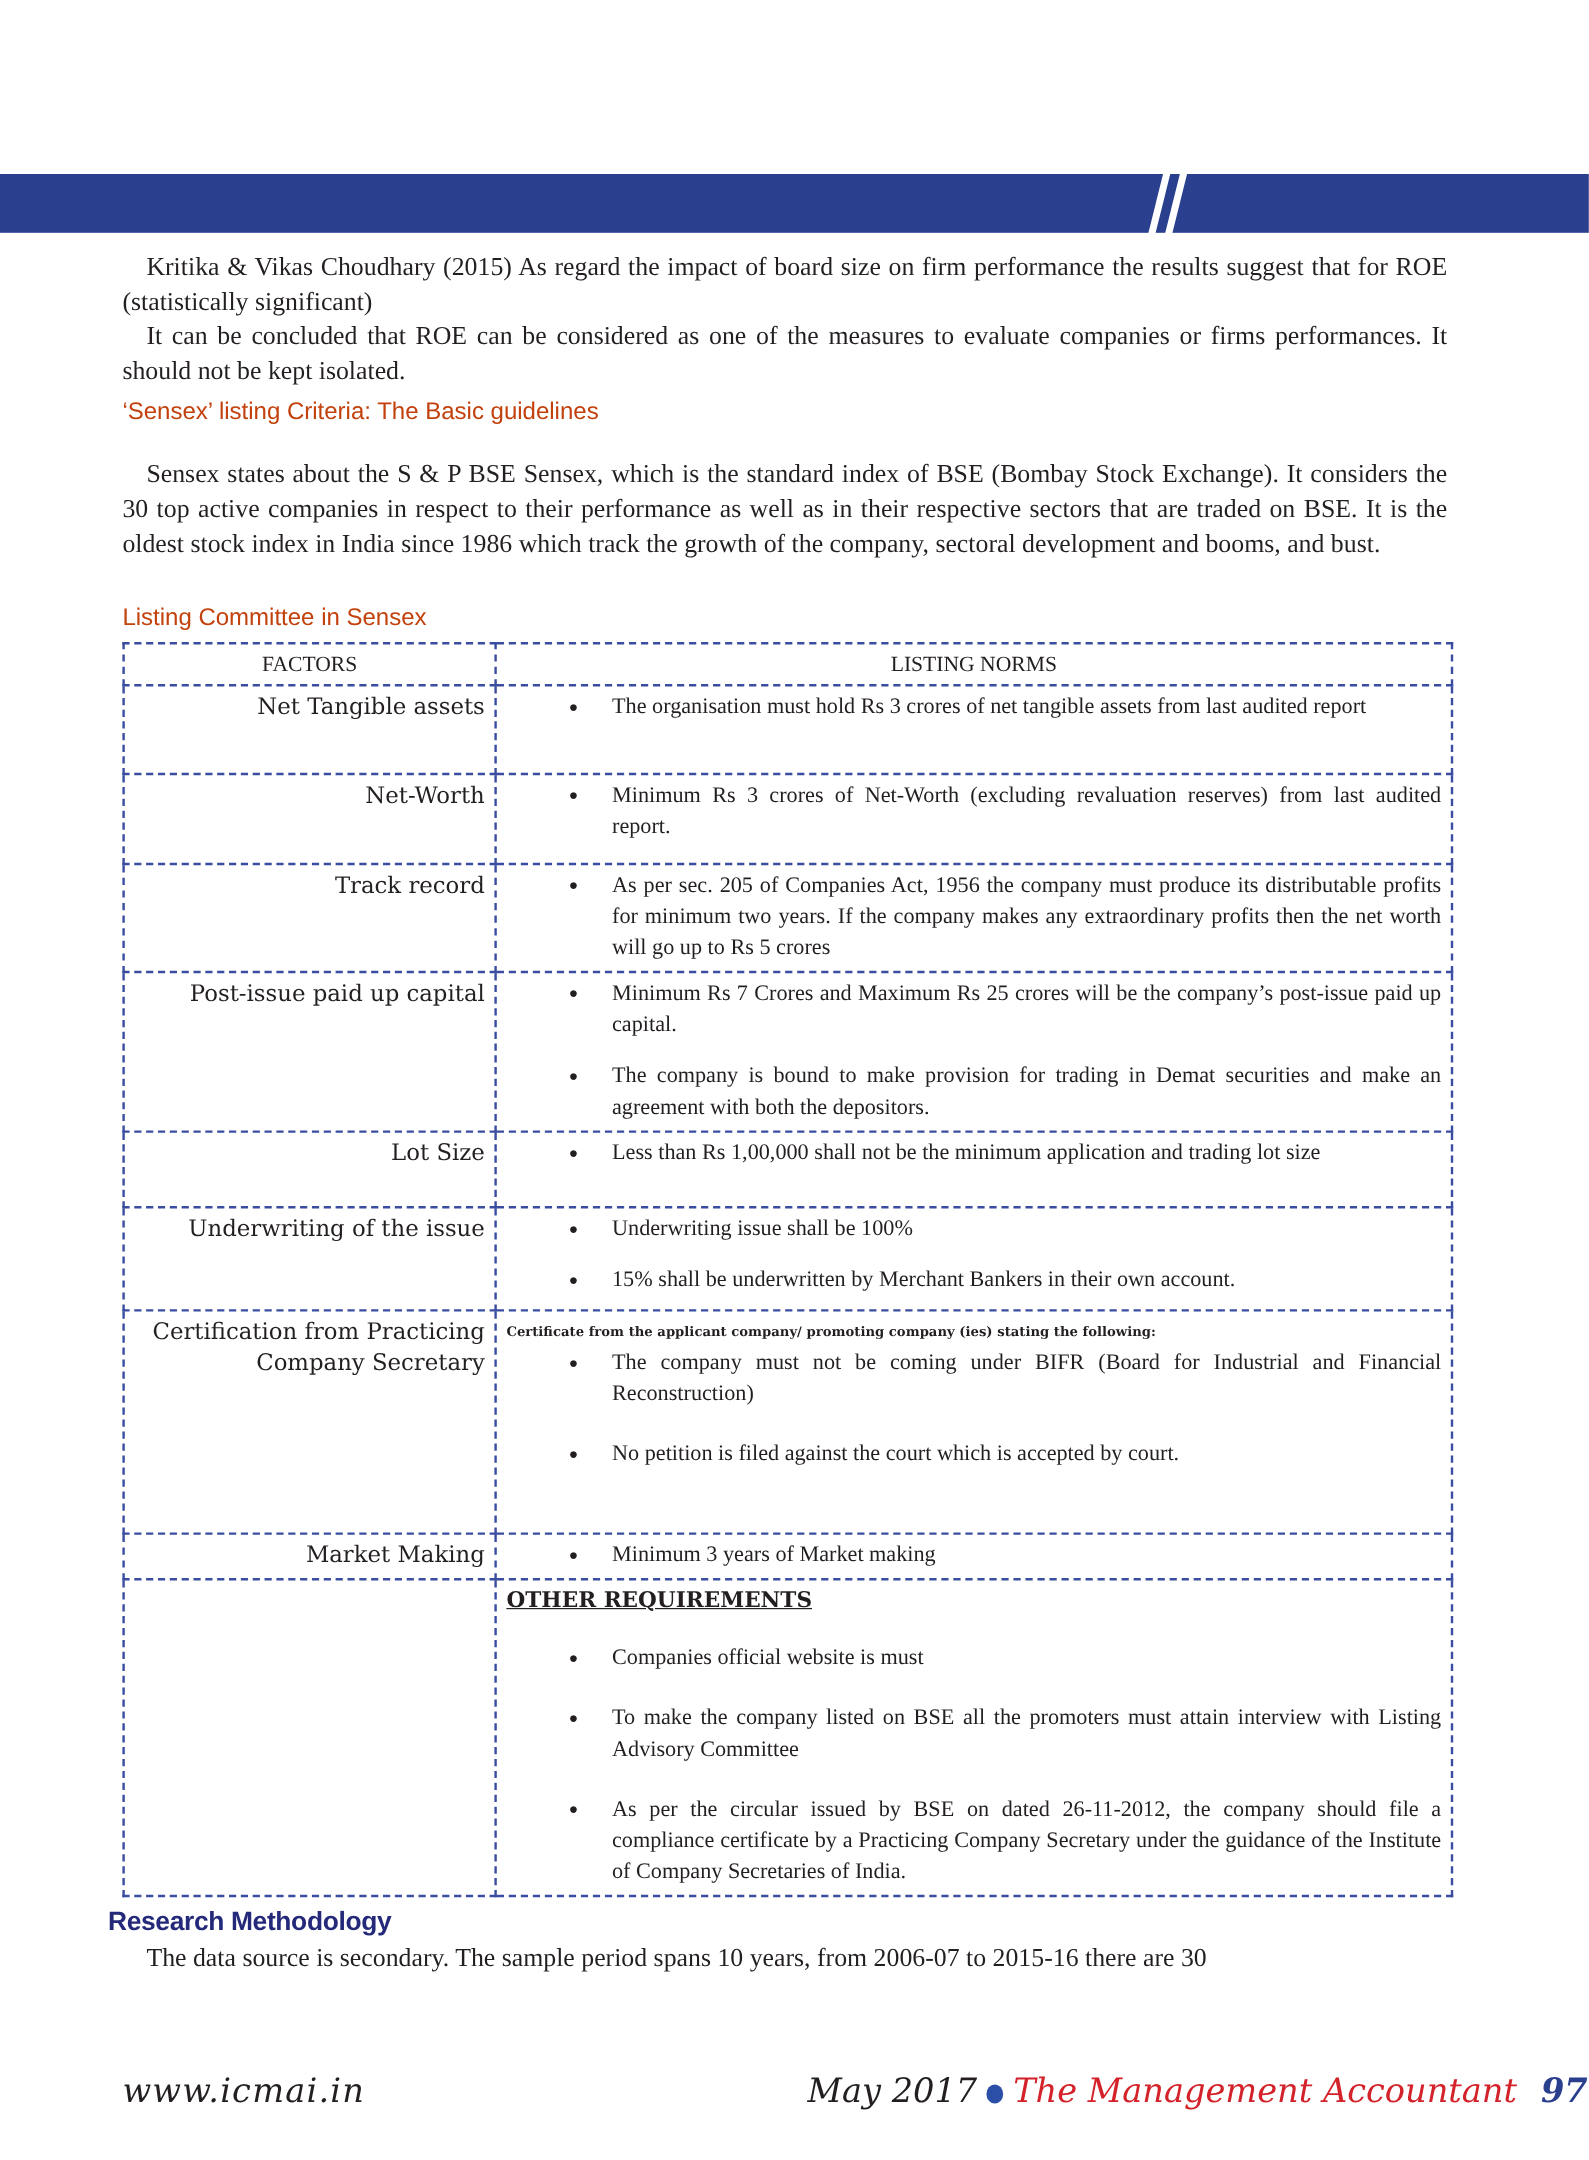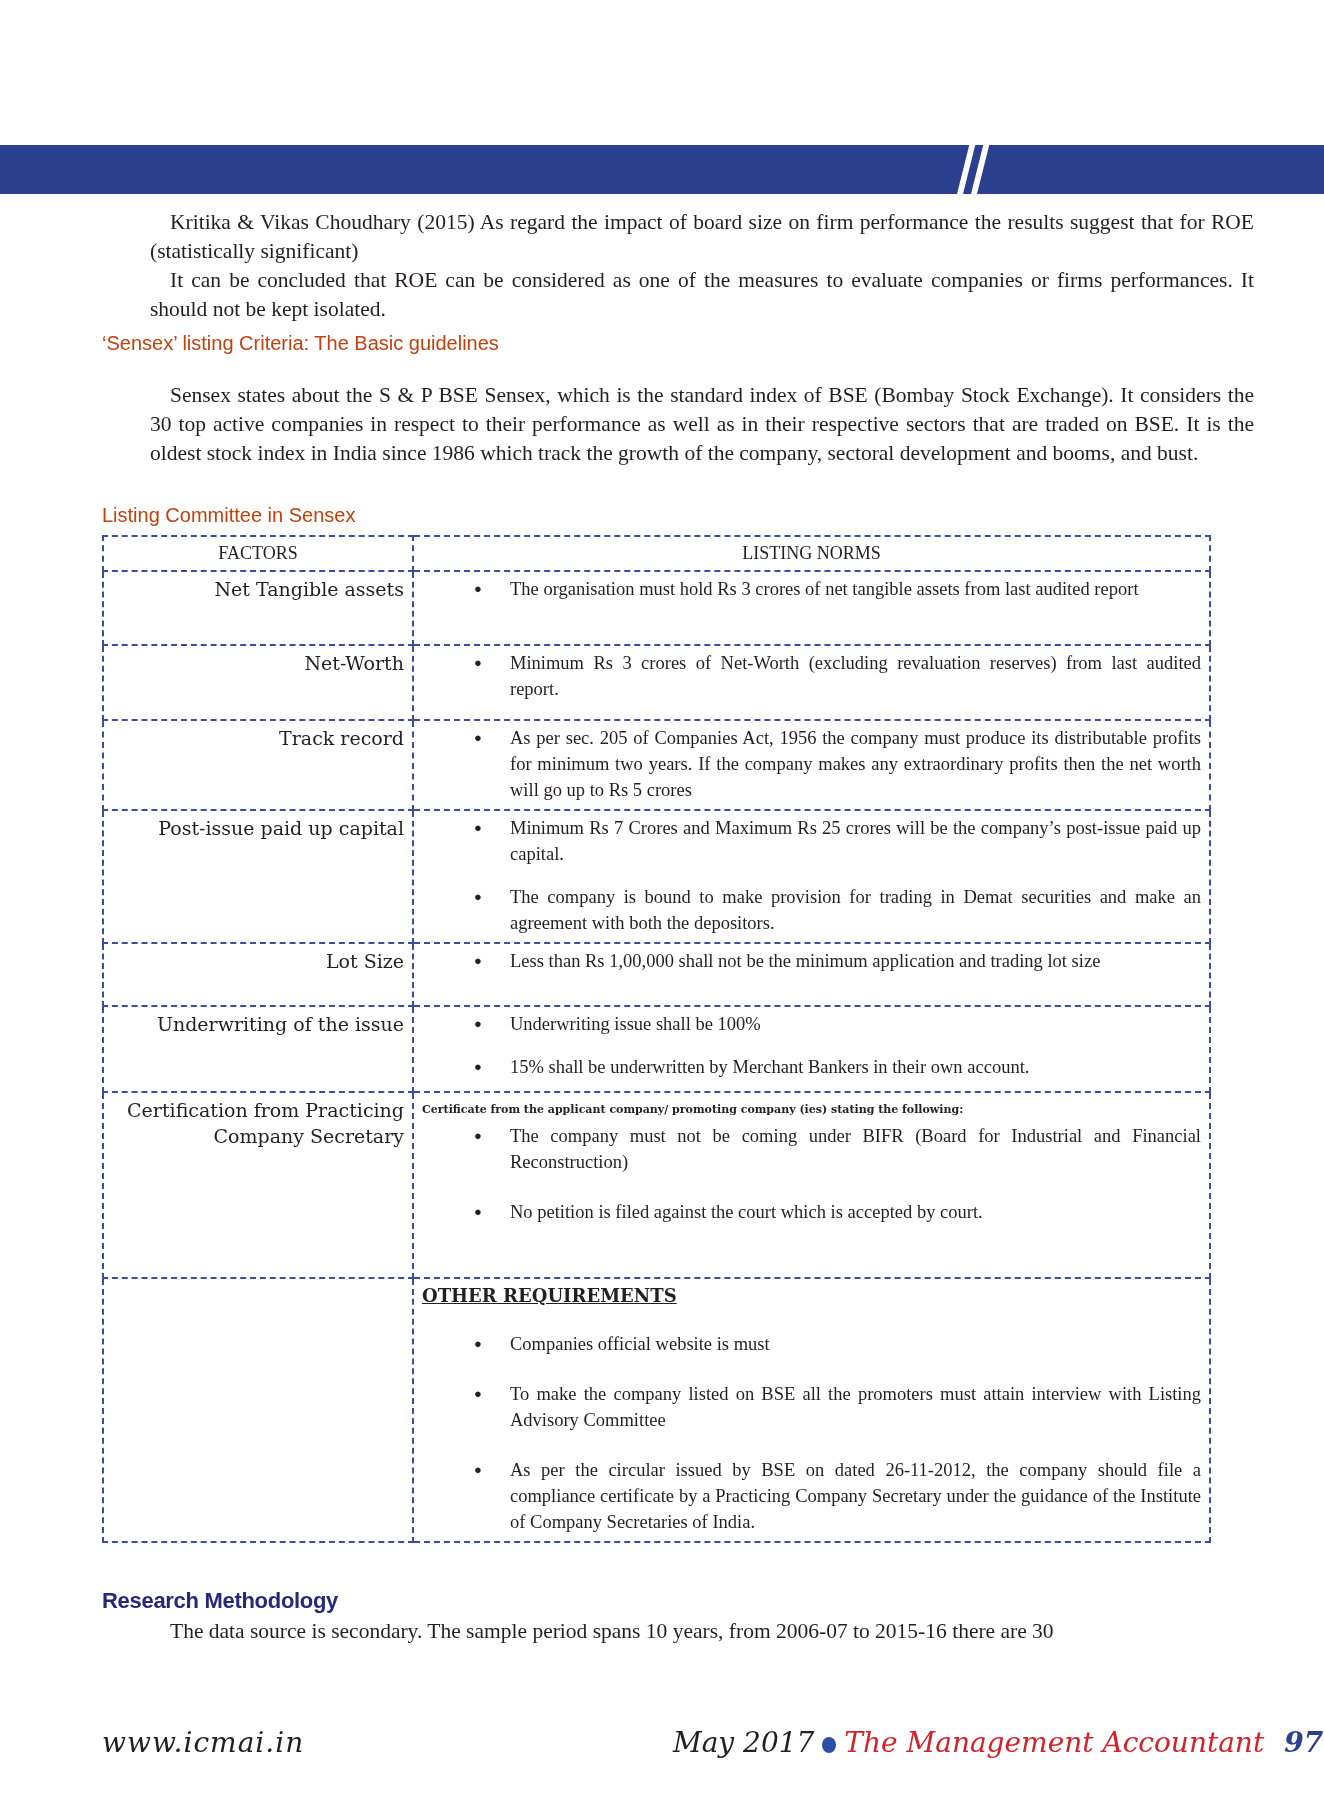--- a/index.html
+++ b/index.html
@@ -1,24 +1,24 @@
 <!DOCTYPE html>
 <html><head>
 <meta charset="utf-8">
 <style>
   html, body { margin:0; padding:0; background:#fff; }
   body { width:1324px; height:1800px; position:relative; overflow:hidden;
          font-family:"DejaVu Serif", "Liberation Serif", serif; color:#231f20; }
   .band { position:absolute; left:0; top:145px; width:1324px; height:49px; background:#2b3f8f; }
   .band .slash { position:absolute; top:-2px; width:6px; height:54px; background:#fff; transform:skewX(-14deg); }
   .band .s1 { left:963px; } .band .s2 { left:977px; }
-  .text { position:absolute; left:102px; width:1104px; font-family:"Liberation Serif", serif; font-size:21.5px; line-height:29px; text-align:justify;margin-left:48px; }
+  .text { position:absolute; left:102px; width:1104px; font-family:"Liberation Serif", serif; font-size:21.5px; line-height:29px; text-align:justify; }
   .text p { margin:0; text-indent:20px; }
   .h-red { position:absolute; left:102px; font-family:"Liberation Sans", sans-serif; font-size:20px; color:#c2410c; }
-  .h-blue { position:absolute; left:102px; font-family:"Liberation Sans", sans-serif; font-size:22px; font-weight:bold; color:#24297a; letter-spacing:-0.3px; }
+  .h-blue { position:absolute; left:90px; font-family:"Liberation Sans", sans-serif; font-size:22px; font-weight:bold; color:#24297a; letter-spacing:-0.3px; }
   table.crit { position:absolute; left:102px; top:535px; width:1109px; border-collapse:collapse; table-layout:fixed;
                font-family:"Liberation Serif", serif; font-size:18.5px; line-height:26px; }
   table.crit td, table.crit th { border:2px dashed #3a4da0; vertical-align:top; padding:4px 8px 6px 8px; }
   table.crit th { font-weight:normal; text-align:center; padding:3px 8px 4px; font-size:18px; }
   table.crit col.c1 { width:310px; }
   .factor { font-weight:normal; font-family:"DejaVu Serif", serif; font-size:19px; line-height:26px;text-align:right; }
   ul.norms { list-style:none; margin:0; padding:0; }
   ul.norms li { position:relative; padding-left:88px; text-align:justify; }
   ul.norms li + li { margin-top:17px; }
   ul.norms li::before { content:"\25CF"; position:absolute; left:52px; top:0; font-size:13px; }
@@ -116,20 +116,28 @@
   <tr style="height:186px;">
     <td class="factor">Certification from Practicing Company Secretary</td>
     <td>
       <div class="bold-lead">Certificate from the applicant company/ promoting company (ies) stating the following:</div>
       <ul class="norms spaced">
         <li>The company must not be coming under BIFR (Board for Industrial and Financial Reconstruction)</li>
         <li>No petition is filed against the court which is accepted by court.</li>
           </ul>
         </td>
   </tr>
+  <tr style="height:35px;">
+    <td class="factor">Market Making</td>
+    <td>
+          <ul class="norms">
+      <li>Minimum 3 years of Market making</li>
+          </ul>
+        </td>
+  </tr>
   <tr style="height:261px;">
     <td class="factor"></td>
     <td>
       <div class="other-title">OTHER REQUIREMENTS</div>
       <ul class="norms spaced">
         <li>Companies official website is must</li>
         <li>To make the company listed on BSE all the promoters must attain interview with Listing Advisory Committee</li>
         <li>As per the circular issued by BSE on dated 26-11-2012, the company should file a compliance certificate by a Practicing Company Secretary under the guidance of the Institute of Company Secretaries of India.</li>
           </ul>
         </td>

